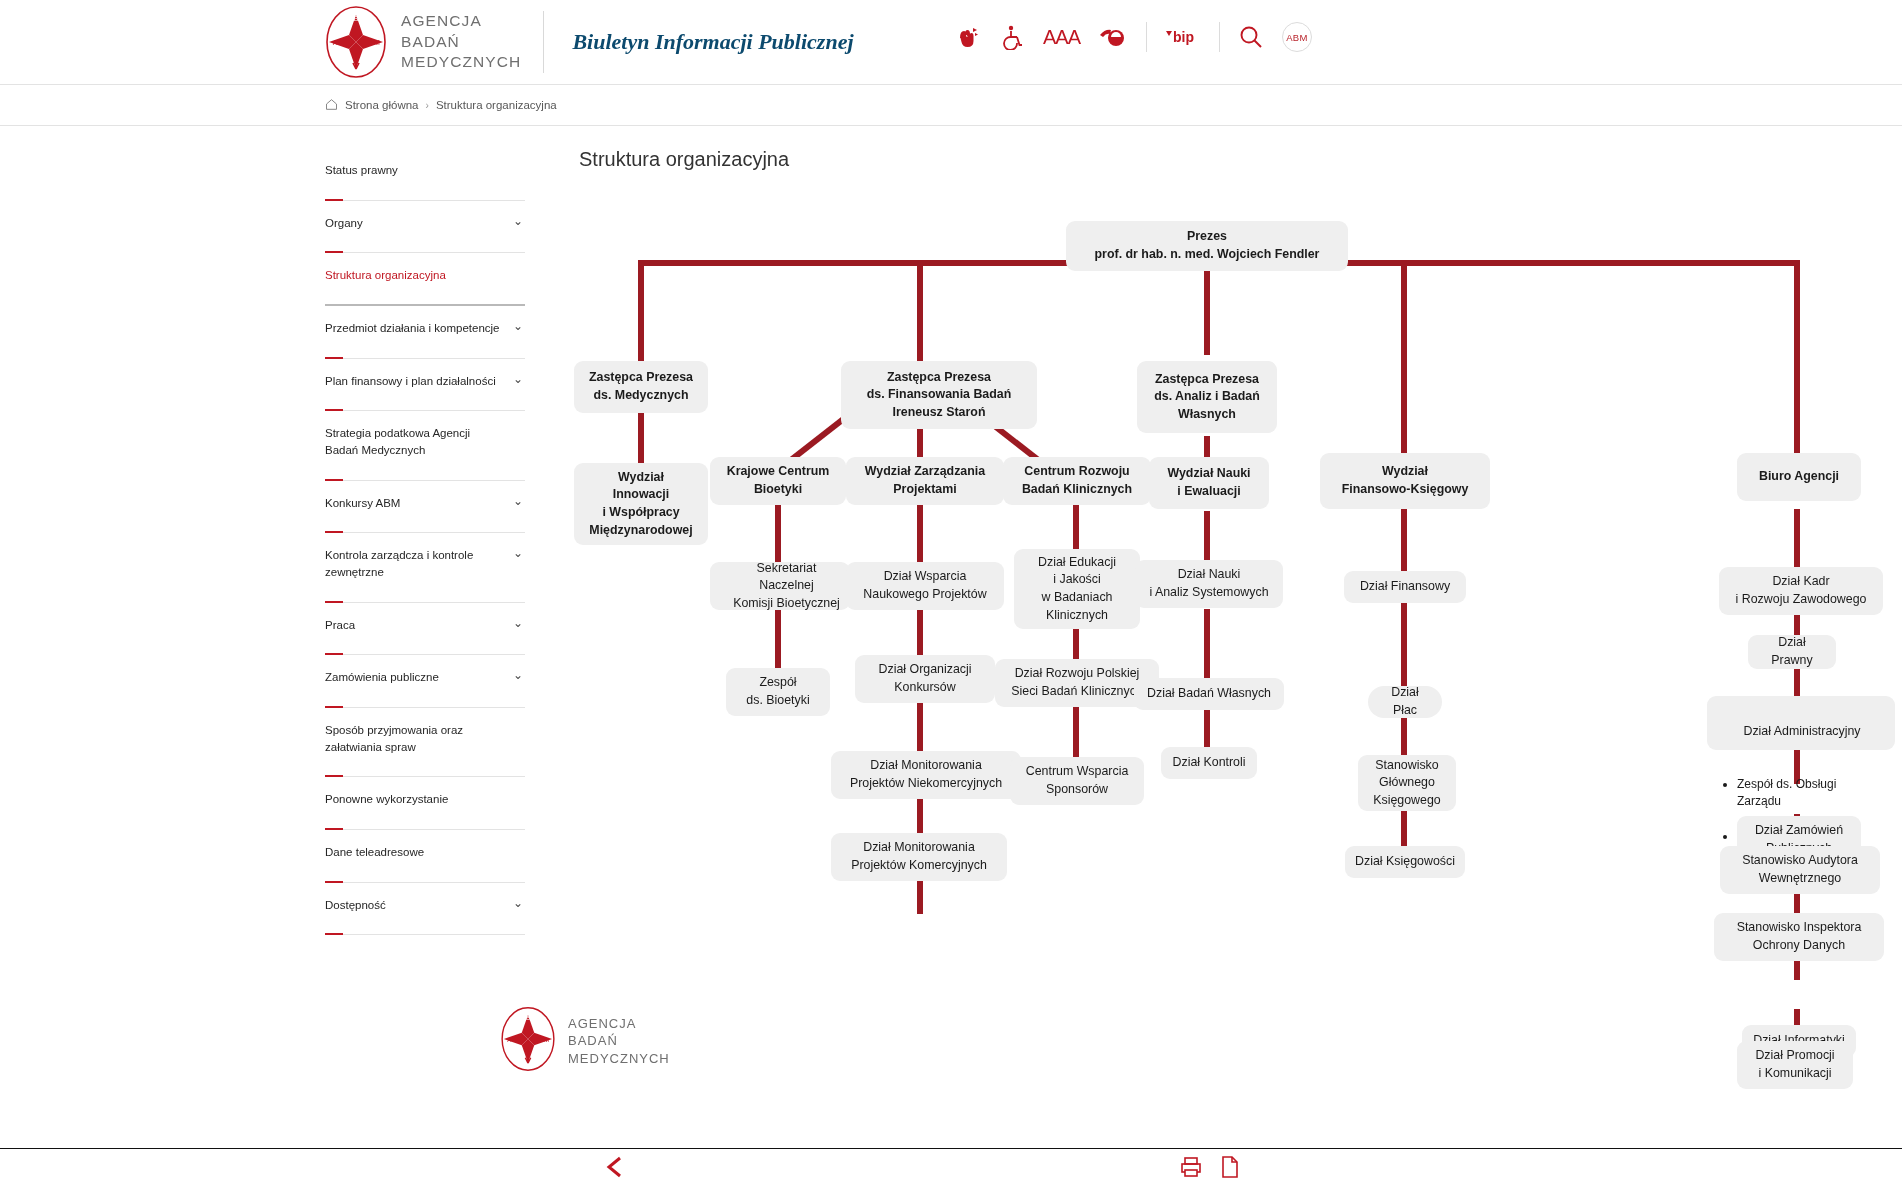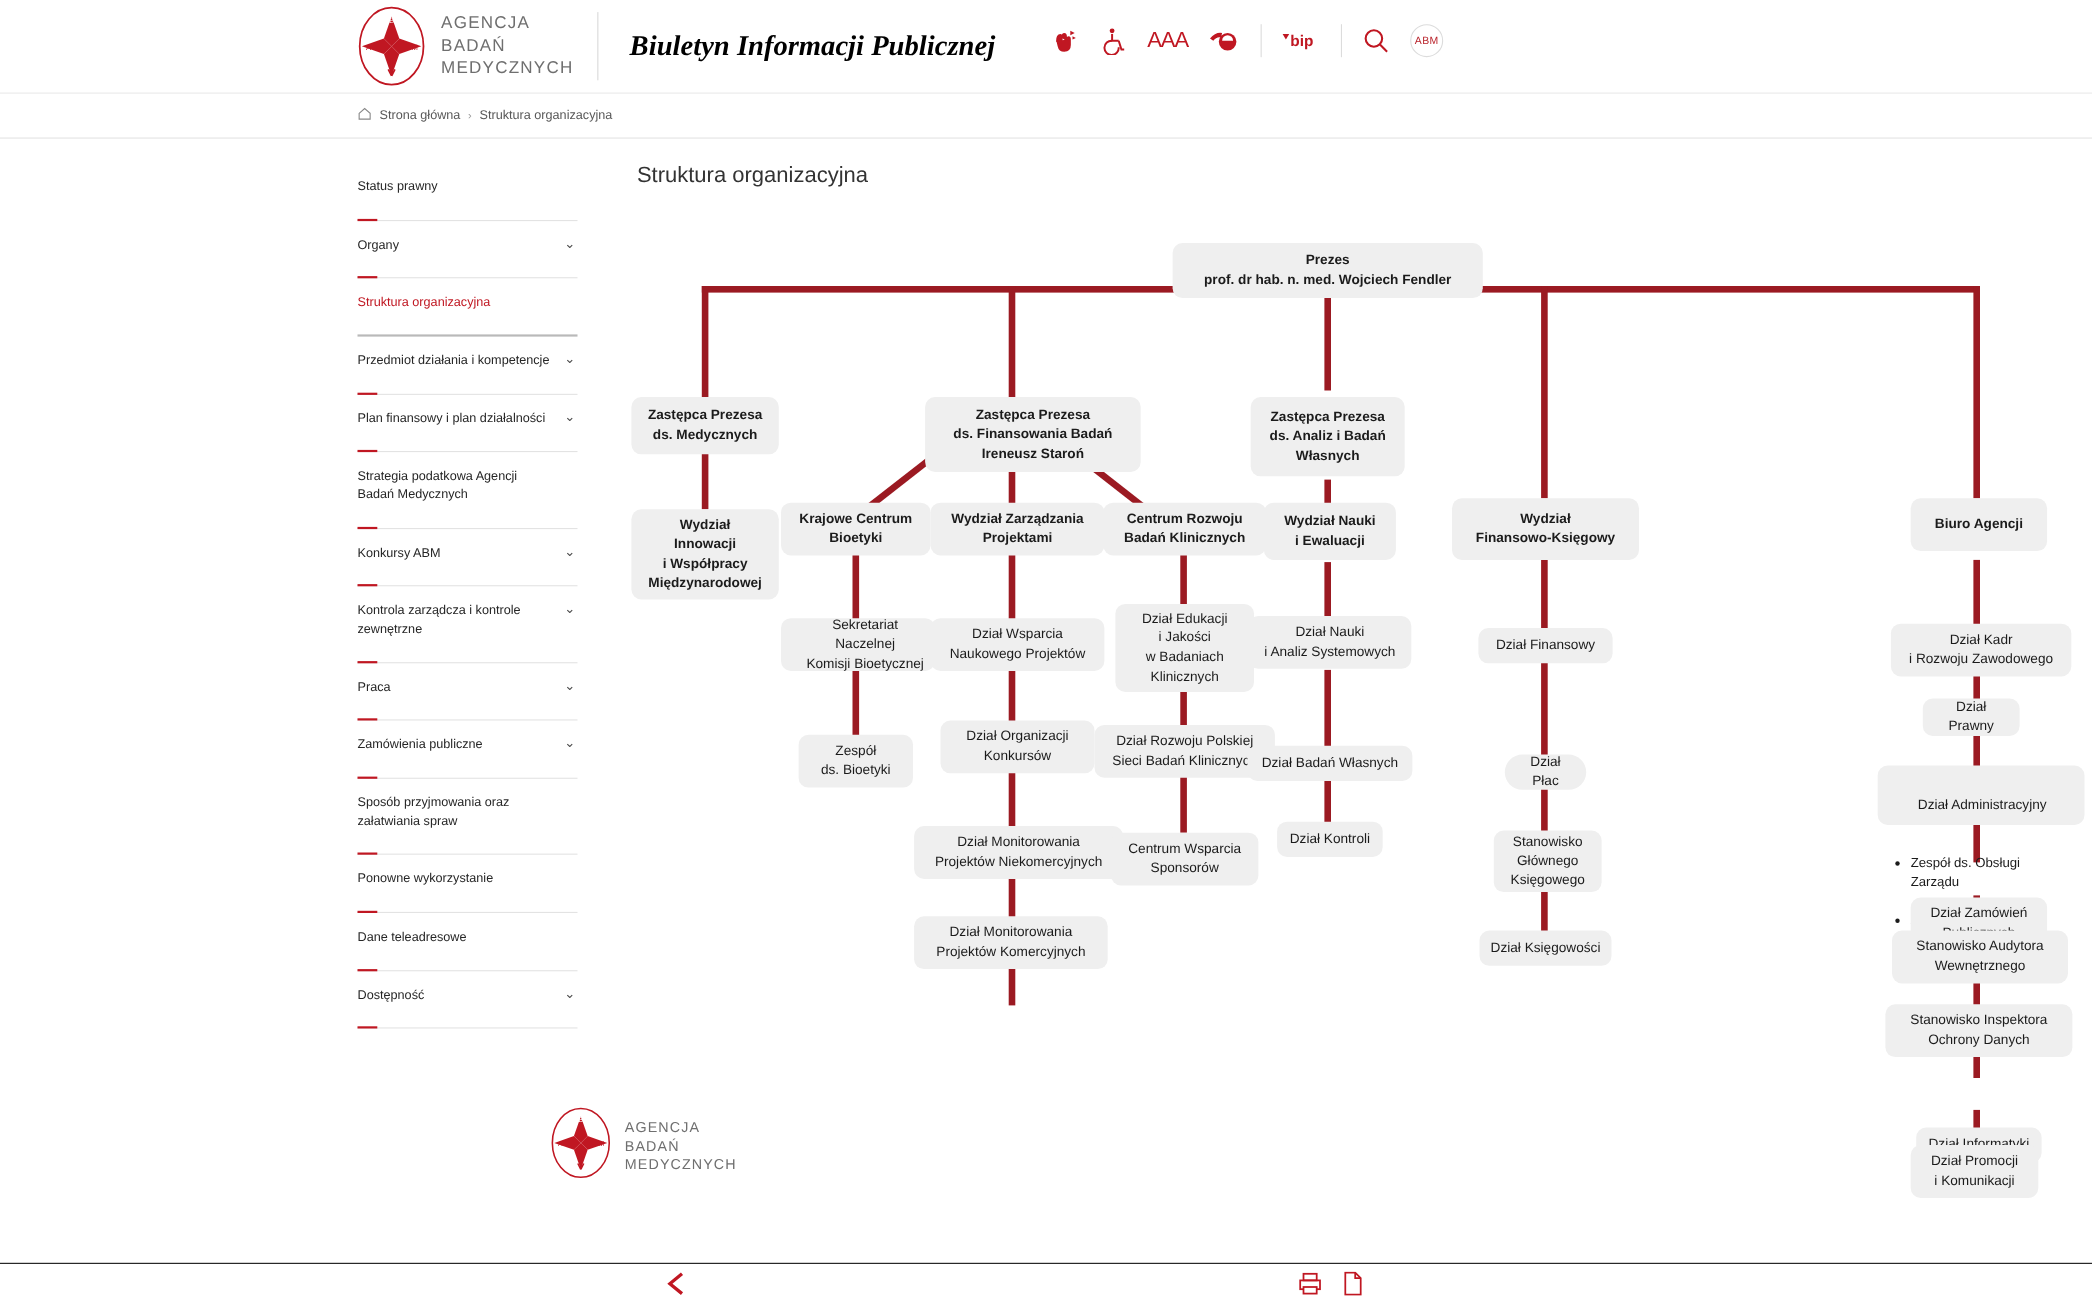--- a/index.html
+++ b/index.html
@@ -37,22 +37,22 @@
     line-height:1.33;
   }
   .brand-sep {
     width:1px; height:62px; background:#d9d9d9;
     margin-left:22px; margin-right:28px;
   }
   .bip-title {
     font-family:"Liberation Serif", serif;
     font-style:italic;
     font-weight:bold;
-    font-size:26px;
-    color:#000000;
+    font-size:22px;
+    color:#0c4a6e;
     white-space:nowrap;
   }
   .header-tools {
     position:absolute;
     left:955px;
     top:22px;
     display:flex;
     align-items:center;
     gap:18px;
   }

